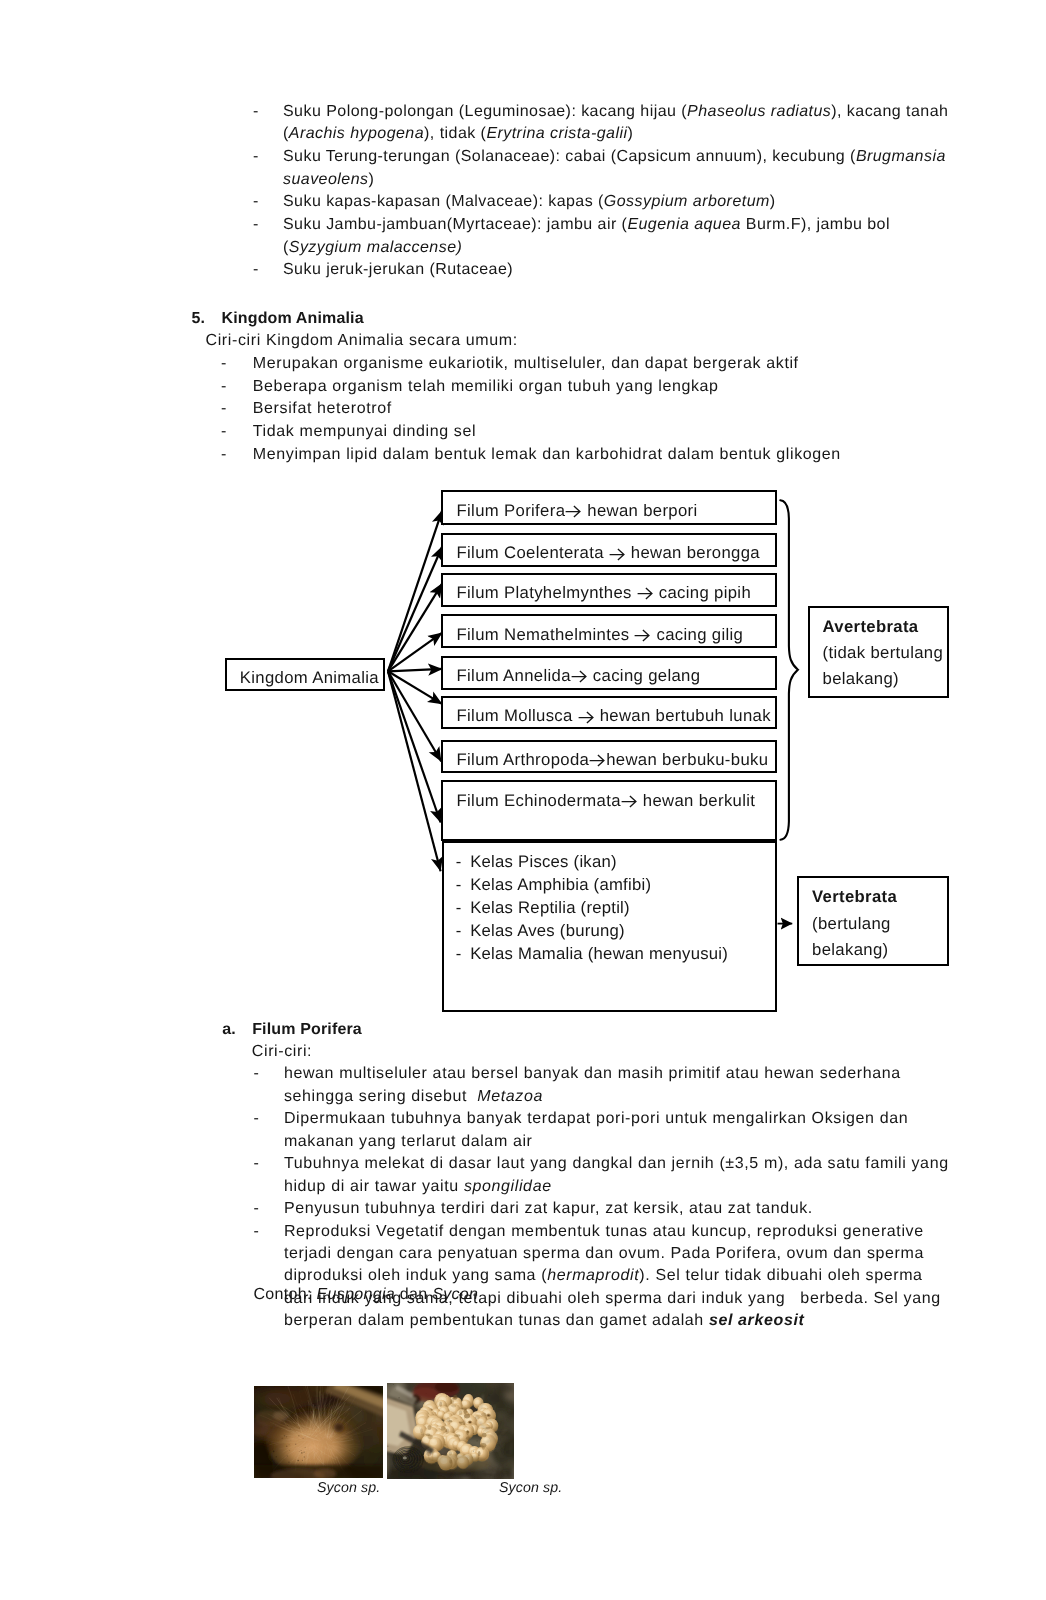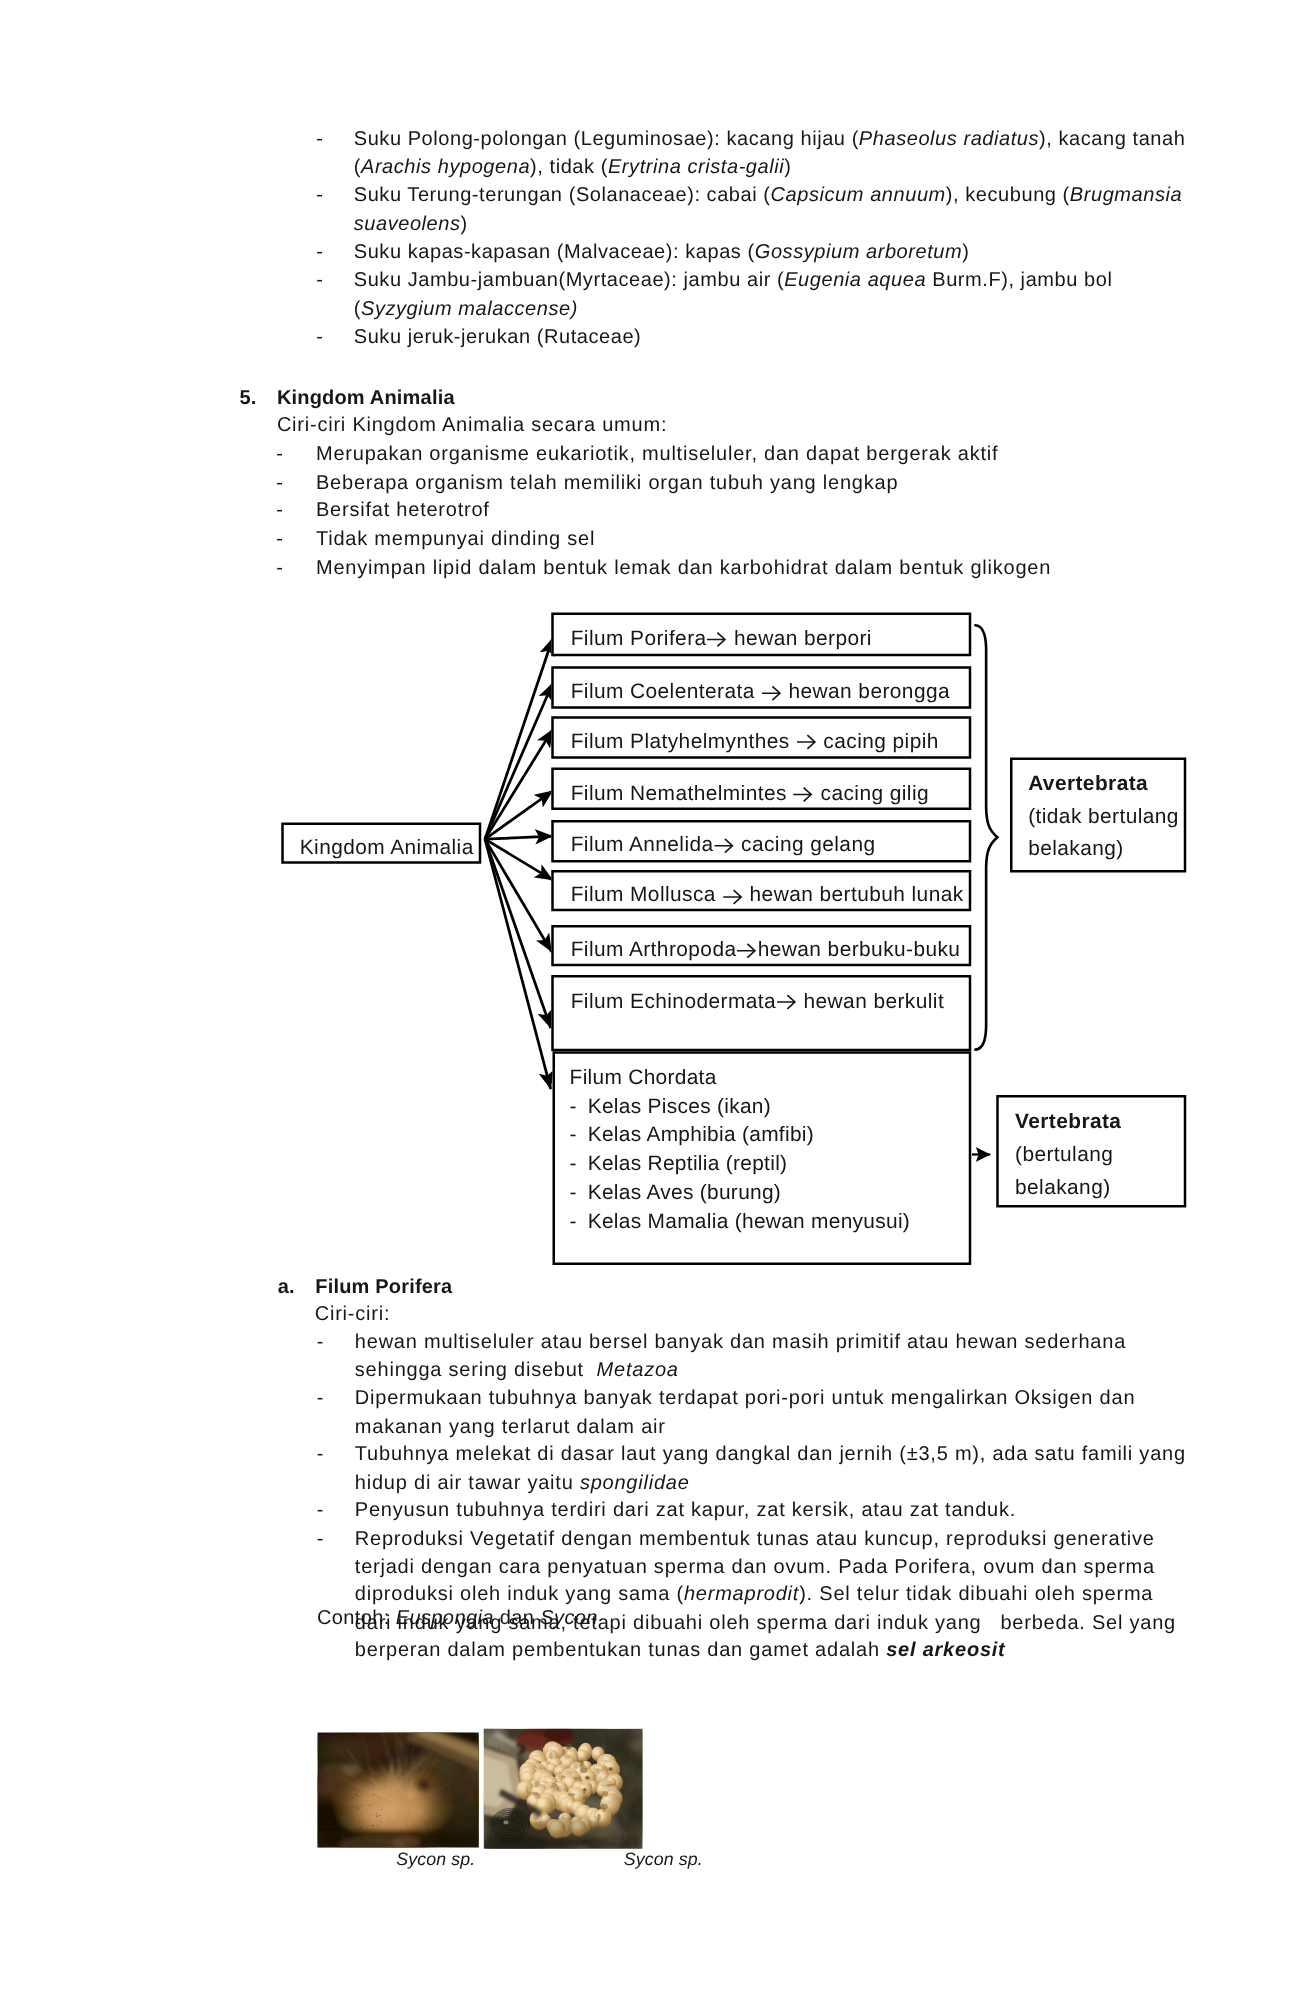--- a/index.html
+++ b/index.html
@@ -22,21 +22,21 @@
   .li > .body{flex:1 1 auto;}
 
   
   #top-list{left:253px;top:100.5px;width:700px;}
   #top-list .dash{width:30px;}
 
   
   #sec5{left:191.5px;top:307.5px;width:780px;letter-spacing:0.62px;}
   #sec5 .head{display:flex;font-weight:bold;letter-spacing:0.15px;}
   #sec5 .head .num{flex:0 0 30px;}
-  #sec5 .intro{margin-left:30px;}
+  #sec5 .intro{margin-left:14px;}
   #sec5 .bl{margin-left:29.5px;}
   #sec5 .bl .dash{width:31.8px;}
 
   
   #diagram{left:0;top:0;width:1046px;height:1600px;}
   .dbox{position:absolute;border:2.35px solid #000;background:#fff;box-sizing:border-box;}
   .dbox .inner{font-size:16.7px;line-height:20px;letter-spacing:0.35px;white-space:nowrap;}
   #root-box{left:224.8px;top:658.4px;width:160px;height:33px;}
   #root-box .inner{padding-left:13px;padding-top:8px;}
   .phybox{left:441px;width:336px;}
@@ -77,21 +77,21 @@
 
 <div class="page">
 
 <div class="abs txt" id="top-list">
   <div class="li">
     <span class="dash">-</span>
     <span class="body"><span>Suku Polong-polongan (Leguminosae): kacang hijau (</span><span style="font-style: italic;">Phaseolus radiatus</span><span>), kacang tanah (</span><span style="font-style: italic;">Arachis hypogena</span><span>), tidak (</span><span style="font-style: italic;">Erytrina crista-galii</span><span>)</span></span>
   </div>
   <div class="li">
     <span class="dash">-</span>
-    <span class="body"><span>Suku Terung-terungan (Solanaceae): cabai (</span><span style="font-style: italic;">Capsicum annuum</span><span>), kecubung (</span><span style="font-style: italic;">Brugmansia suaveolens</span><span>)</span></span>
+    <span class="body"><span>Suku Terung-terungan (Solanaceae): cabai (</span><span style="">Capsicum annuum</span><span>), kecubung (</span><span style="font-style: italic;">Brugmansia suaveolens</span><span>)</span></span>
   </div>
   <div class="li">
     <span class="dash">-</span>
     <span class="body"><span>Suku kapas-kapasan (Malvaceae): kapas (</span><span style="font-style: italic;">Gossypium arboretum</span><span>)</span></span>
   </div>
   <div class="li">
     <span class="dash">-</span>
     <span class="body"><span>Suku Jambu-jambuan(Myrtaceae): jambu air (</span><span style="font-style: italic;">Eugenia aquea</span><span> Burm.F), jambu bol (</span><span style="font-style: italic;">Syzygium malaccense)</span></span>
   </div>
   <div class="li">
@@ -200,21 +200,20 @@
   <div class="dbox phybox" id="phy-7" style="top: 779.7px; height: 61.2px;">
         <div class="inner">
           <div>Filum Echinodermata<span class="arr"><svg viewBox="0 0 17 14" width="17" height="14" aria-hidden="true">
                 <path d="M0.6,7.6 L14.6,7.6 M8.9,2.1 L14.9,7.6 L8.9,13.1" stroke="currentColor" stroke-width="1.35" fill="none" stroke-linecap="butt" stroke-linejoin="miter"></path>
               </svg></span> hewan berkulit</div>
         </div>
       </div>
 
   <div class="dbox" id="chordata-box">
     <div class="inner">
-      <div>Filum Chordata</div>
       <div class="kelas-line">
             <span class="kd">-</span>
             <span>Kelas Pisces (ikan)</span>
           </div>
       <div class="kelas-line">
             <span class="kd">-</span>
             <span>Kelas Amphibia (amfibi)</span>
           </div>
       <div class="kelas-line">
             <span class="kd">-</span>

